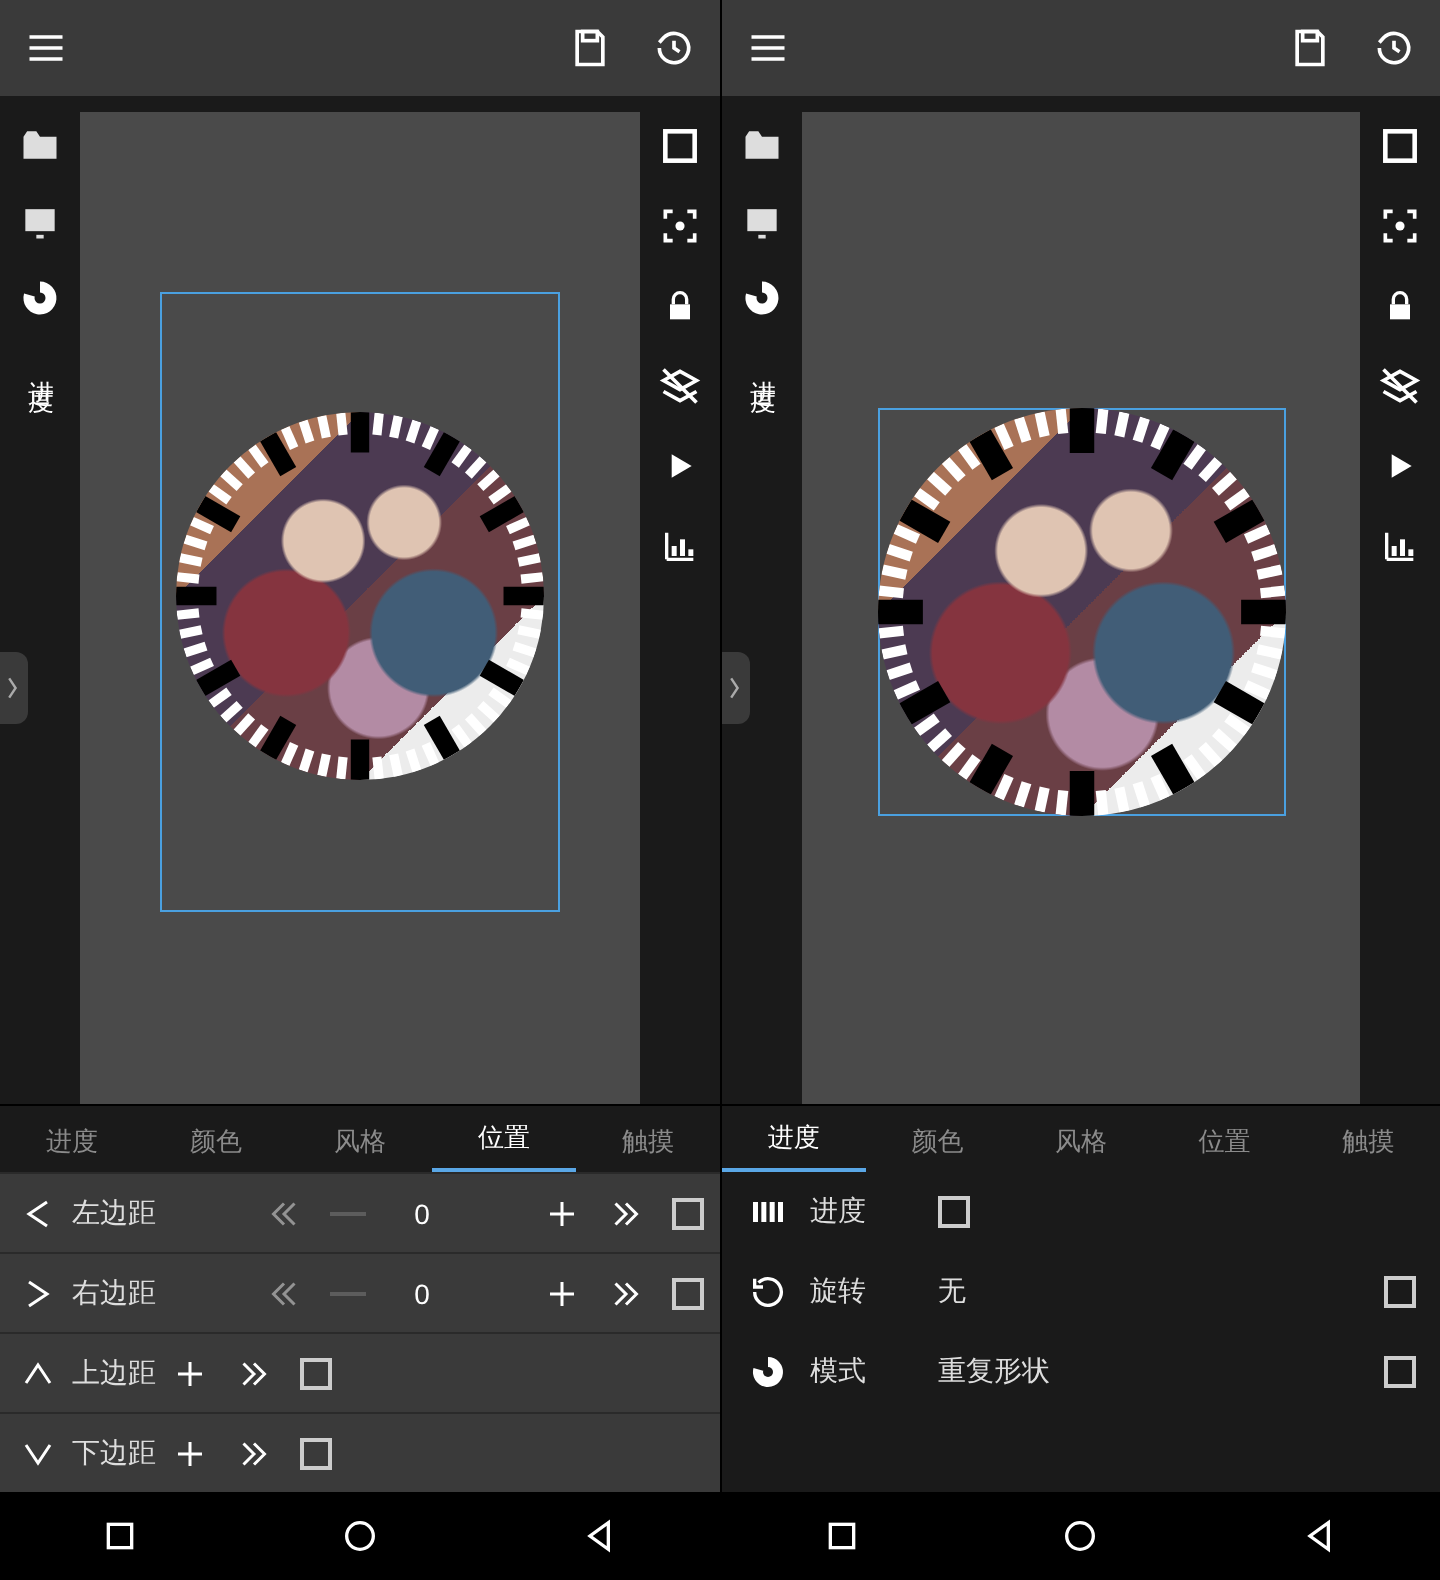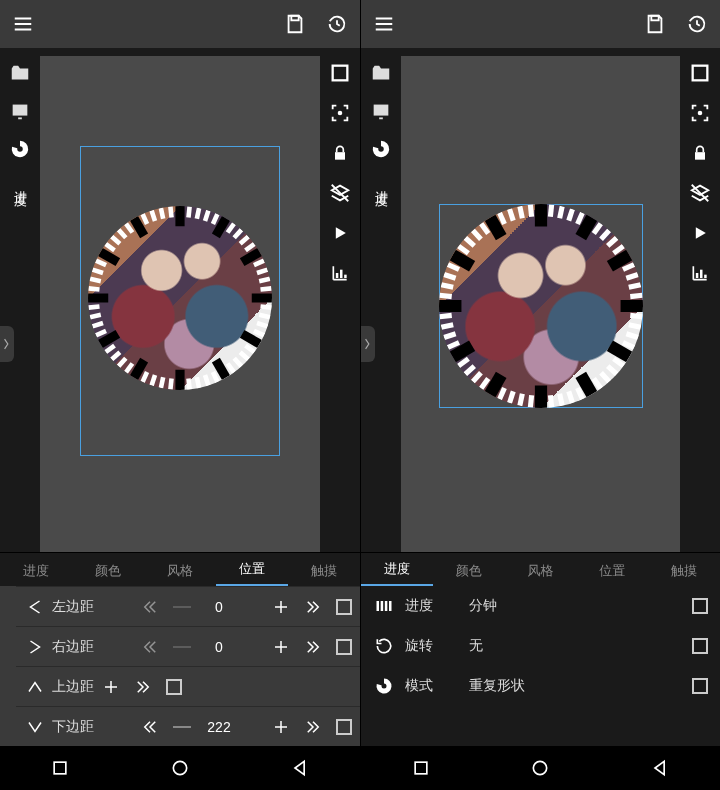--- a/index.html
+++ b/index.html
@@ -21,21 +21,21 @@
     radial-gradient(circle at 62% 30%, #e7c7b2 0 10%, transparent 11%),
     radial-gradient(circle at 30% 60%, #8d2e3b 0 18%, transparent 19%),
     radial-gradient(circle at 70% 60%, #3b5c7a 0 18%, transparent 19%),
     radial-gradient(circle at 55% 75%, #b98aa8 0 14%, transparent 15%),
     linear-gradient(135deg,#b07050 0 25%,#4b3652 25% 50%,#6d3a42 50% 75%,#f2f2f2 75% 100%);
     filter:saturate(0.9) contrast(0.95);}
   .ticks{position:absolute;inset:0;}
   .tabs{display:flex;height:34px;background:#1a1a1a;color:#8b8b8b;font-size:13px;align-items:flex-end;border-top:1px solid #000;}
   .tab{flex:1;text-align:center;padding-bottom:6px;cursor:pointer;}
   .tab.active{color:#fff;border-bottom:2px solid #5aa7e6;}
-  .props-pos{background:#3a3a3a;padding-left:16px;}
+  .props-pos{background:#3a3a3a;}
   .prow{height:40px;display:flex;align-items:center;border-top:1px solid #2a2a2a;padding:0 8px;color:#ddd;font-size:14px;}
   .prow .plabel{display:flex;align-items:center;gap:6px;width:78px;flex-shrink:0;}
   .pctrl{flex:1;display:flex;align-items:center;justify-content:center;gap:14px;}
   .pctrl .sep{height:2px;width:18px;background:#888;}
   .pctrl .val{min-width:28px;text-align:center;color:#fff;}
   .pend{display:flex;align-items:center;gap:14px;}
   .chk{width:16px;height:16px;border:2px solid #ccc;}
   .dim{opacity:0.45;}
   .props-adv{background:#1a1a1a;}
   .arow{height:40px;display:flex;align-items:center;padding:0 12px;color:#ddd;font-size:14px;gap:16px;}
@@ -307,29 +307,20 @@
       </div>
       <div class="prow">
     <div class="plabel">
           <span class="icon">
             <svg viewBox="0 0 24 24" width="18" height="18">
               <path d="M4 6l8 12 8-12" fill="none" stroke="#fff" stroke-width="2"></path>
             </svg>
           </span>
           <span>下边距</span>
         </div>
-    <div class="pctrl">
-      <span class="">
-            <svg viewBox="0 0 24 24" width="18" height="18">
-              <path d="M12 5l-7 7 7 7M19 5l-7 7 7 7" fill="none" stroke="#fff" stroke-width="2"></path>
-            </svg>
-          </span>
-      <span class="sep "></span>
-      <span class="val">222</span>
-    </div>
     <div class="pend">
       <span>
             <svg viewBox="0 0 24 24" width="18" height="18">
               <path d="M12 4v16M4 12h16" stroke="#fff" stroke-width="2"></path>
             </svg>
           </span>
       <span class="">
             <svg viewBox="0 0 24 24" width="18" height="18">
               <path d="M5 5l7 7-7 7M12 5l7 7-7 7" fill="none" stroke="#fff" stroke-width="2"></path>
             </svg>
@@ -532,21 +523,20 @@
           <span class="icon">
             <svg viewBox="0 0 24 24" width="20" height="20">
               <rect x="3" y="6" width="3" height="12" fill="#fff"></rect>
               <rect x="8" y="6" width="3" height="12" fill="#fff"></rect>
               <rect x="13" y="6" width="3" height="12" fill="#fff"></rect>
               <rect x="18" y="6" width="3" height="12" fill="#fff"></rect>
             </svg>
           </span>
           <span>进度</span>
         </div>
-    <div class="aval">分钟</div>
     <span class="chk"></span>
       </div>
       <div class="arow">
     <div class="albl">
           <span class="icon">
             <svg viewBox="0 0 24 24" width="20" height="20">
               <path d="M4 12a8 8 0 1 0 2.3-5.6" fill="none" stroke="#fff" stroke-width="2"></path>
               <path d="M4 4v5h5" fill="none" stroke="#fff" stroke-width="2"></path>
             </svg>
           </span>

